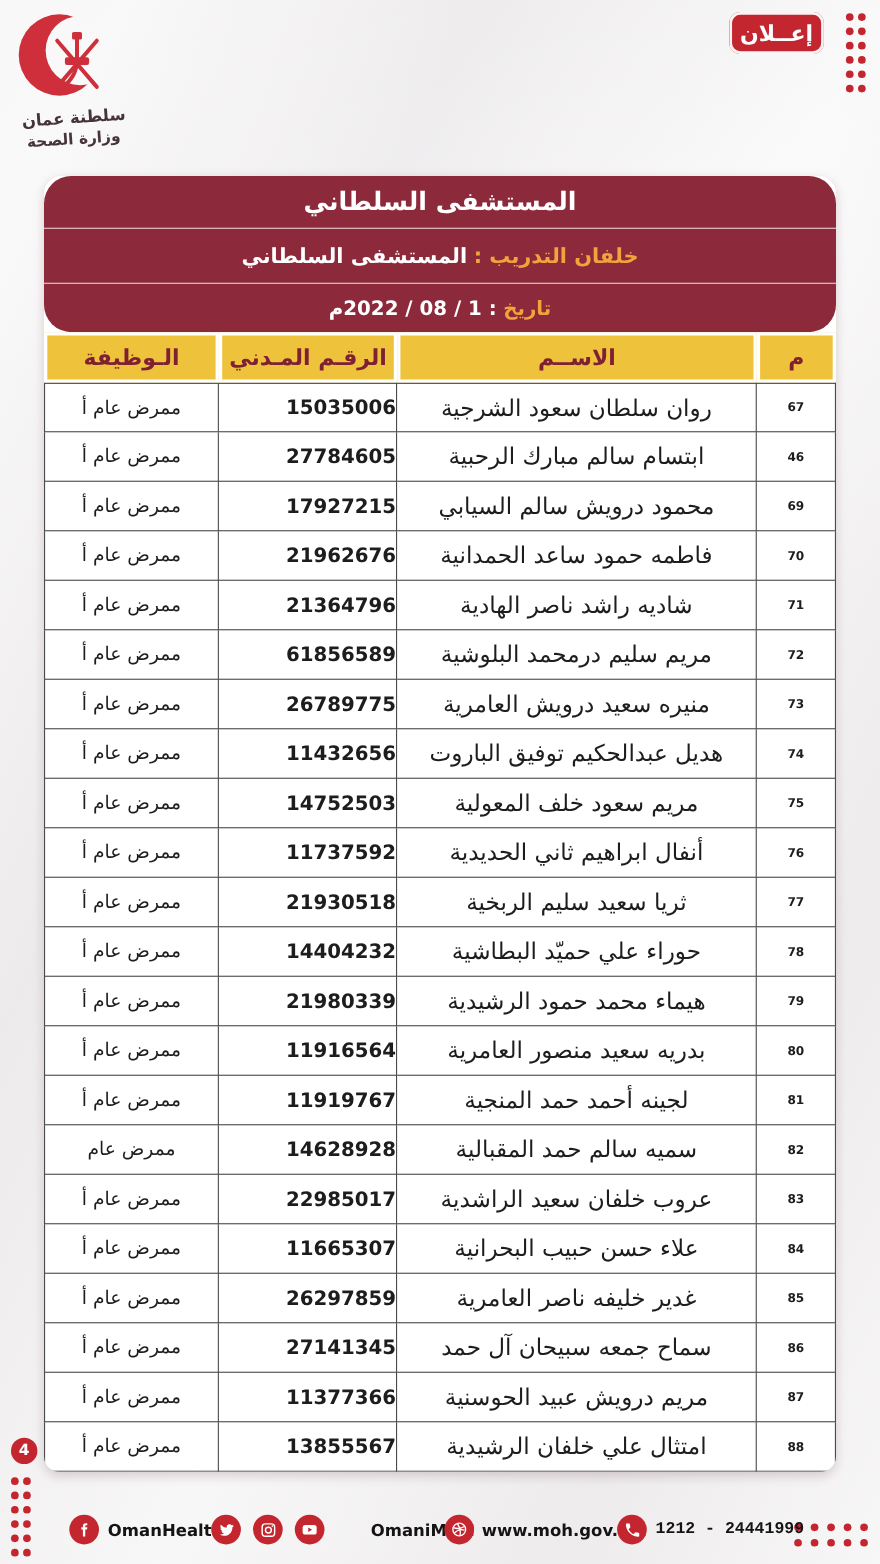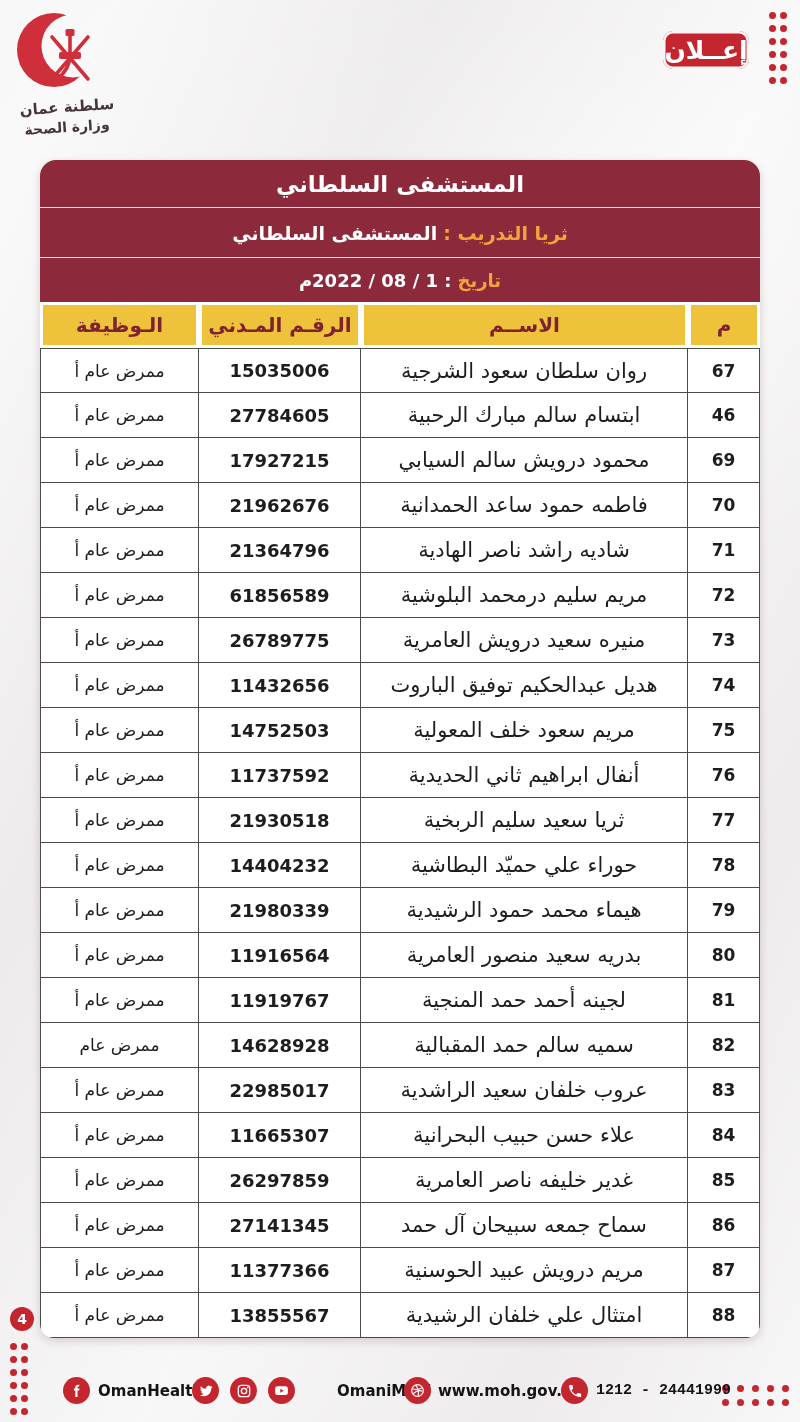--- a/index.html
+++ b/index.html
@@ -19,39 +19,39 @@
 
   
   .logo{position:absolute;left:12px;top:10px;width:110px;height:140px;}
   .logo svg{display:block;}
   .logo-cal{position:absolute;left:0;width:110px;text-align:center;color:#46343A;font-weight:bold;transform:rotate(-4deg);}
   .cal1{top:88px;font-size:15px;}
   .cal2{top:109px;font-size:14px;}
 
   
   .badge{
-    position:absolute;left:663px;top:31px;width:86px;height:38px;border-radius:10px;
+    position:absolute;left:663px;top:11px;width:86px;height:38px;border-radius:10px;
     background:var(--accent_red,#C4262F);box-shadow:inset 0 0 0 2.5px rgba(255,255,255,.95);
-    color:#fff;font-weight:bold;font-size:25px;display:flex;align-items:center;justify-content:center;
+    color:#fff;font-weight:bold;font-size:20px;display:flex;align-items:center;justify-content:center;
   }
 
   
   .dots{position:absolute;display:grid;}
   .dots span{width:7px;height:7px;border-radius:50%;background:var(--accent_red,#C4262F);}
   .dots-tr{left:769px;top:12px;grid-template-columns:repeat(2,7px);column-gap:4px;row-gap:6px;}
   .dots-bl{left:10px;top:1343px;grid-template-columns:repeat(2,7px);column-gap:4px;row-gap:6px;}
   .dots-br{left:722px;top:1385px;grid-template-columns:repeat(5,7px);column-gap:8px;row-gap:7px;}
 
   
   .card{
     position:absolute;left:40px;top:160px;width:720px;background:#fff;
     border-radius:16px 16px 14px 14px;overflow:hidden;
     box-shadow:0 3px 10px rgba(70,20,30,.18);
   }
-  .card-head{background:var(--maroon,#8C2A3B);color:#fff;text-align:center;direction:rtl;}
+  .card-head{background:var(--maroon,#8C2A3B);color:#fff;text-align:center;direction:rtl;border-radius:25px;}
   .head-row{display:flex;align-items:center;justify-content:center;}
   .head-title{height:48px;border-bottom:1px solid rgba(255,255,255,.85);font-size:23px;font-weight:bold;}
   .head-sub{height:50px;border-bottom:1px solid rgba(255,255,255,.85);font-size:19px;font-weight:bold;gap:6px;}
   .head-date{height:44px;font-size:18px;font-weight:bold;gap:6px;}
   .lbl-orange{color:var(--label_orange,#F2A43C);}
   .val-white{color:#fff;}
 
   
   table{width:100%;border-collapse:separate;border-spacing:0;direction:rtl;table-layout:fixed;}
   col.w-index{width:72px;} col.w-name{width:327px;} col.w-civil{width:162px;} col.w-job{width:159px;}
@@ -59,23 +59,23 @@
     background:var(--gold,#EFC23B);color:#7E2133;font-weight:bold;font-size:20px;
     height:46px;border:3px solid #fff;
   }
   td{
     height:45px;text-align:center;vertical-align:middle;color:var(--ink,#1D1D1D);
     border-right:1px solid var(--line,#4A4A4A);border-bottom:1px solid var(--line,#4A4A4A);
     overflow:hidden;white-space:nowrap;
   }
   tr td:last-child{border-left:1px solid var(--line,#4A4A4A);}
   tbody tr:first-child td{border-top:1px solid var(--line,#4A4A4A);}
-  td.c-index{font-size:17px;font-weight:bold;}
+  td.c-index{font-size:11px;font-weight:bold;}
   td.c-name{font-size:21px;}
-  td.c-civil_id{font-size:18px;font-weight:bold;direction:ltr;}
+  td.c-civil_id{font-size:18px;font-weight:bold;direction:ltr;text-align:right;}
   td.c-job{font-size:17px;}
 
   
   .page-badge{
     position:absolute;left:10px;top:1307px;width:24px;height:24px;border-radius:50%;
     background:var(--accent_red,#C4262F);color:#fff;font-size:14px;font-weight:bold;
     display:flex;align-items:center;justify-content:center;
   }
 
   
@@ -154,21 +154,21 @@
     <span></span>
     <span></span>
     <span></span>
     <span></span>
   </div>
 
 <div class="card">
   <div class="card-head">
     <div class="head-row head-title">المستشفى السلطاني</div>
     <div class="head-row head-sub">
-      <span class="lbl-orange">ثريا التدريب :</span>
+      <span class="lbl-orange">خلفان التدريب :</span>
       <span class="val-white">المستشفى السلطاني</span>
     </div>
     <div class="head-row head-date">
       <span class="lbl-orange">تاريخ</span>
       <span class="val-white">: 1 / 08 / 2022م</span>
     </div>
   </div>
 
   <table>
     <colgroup>

